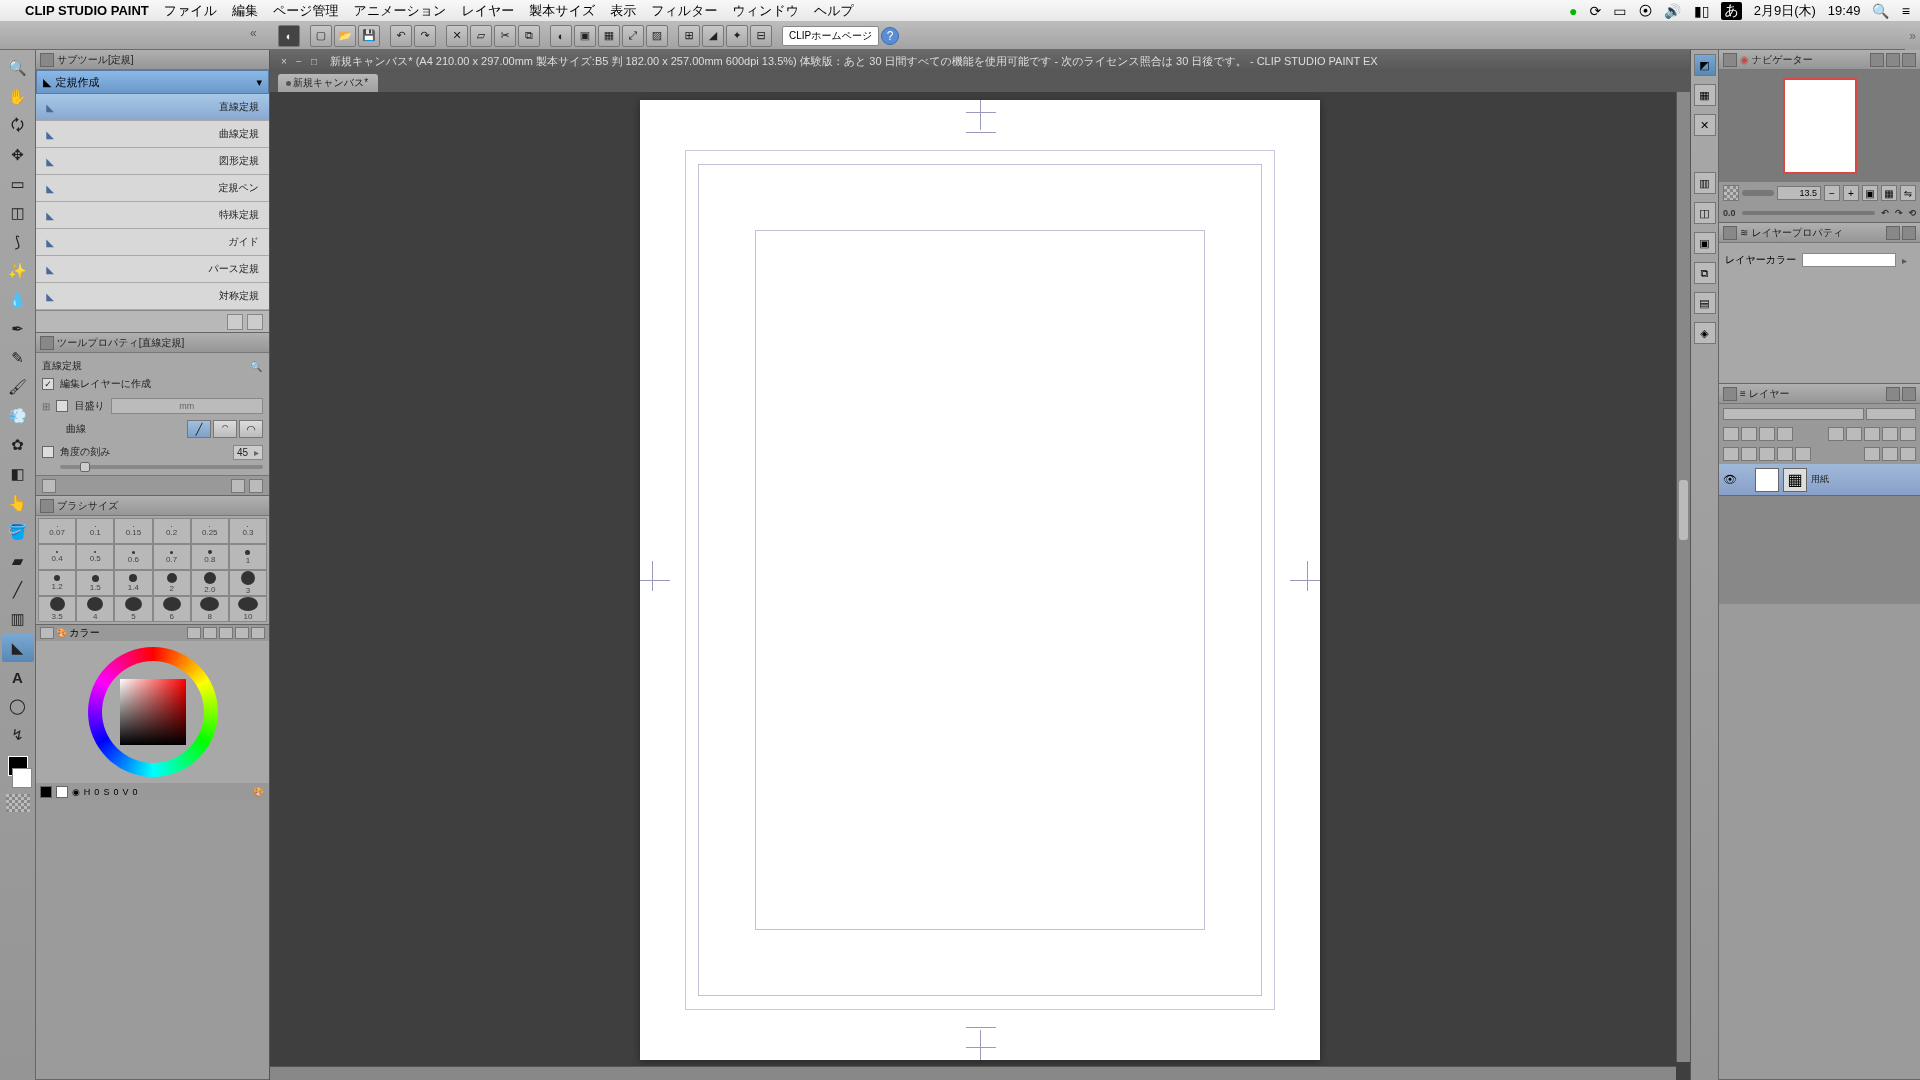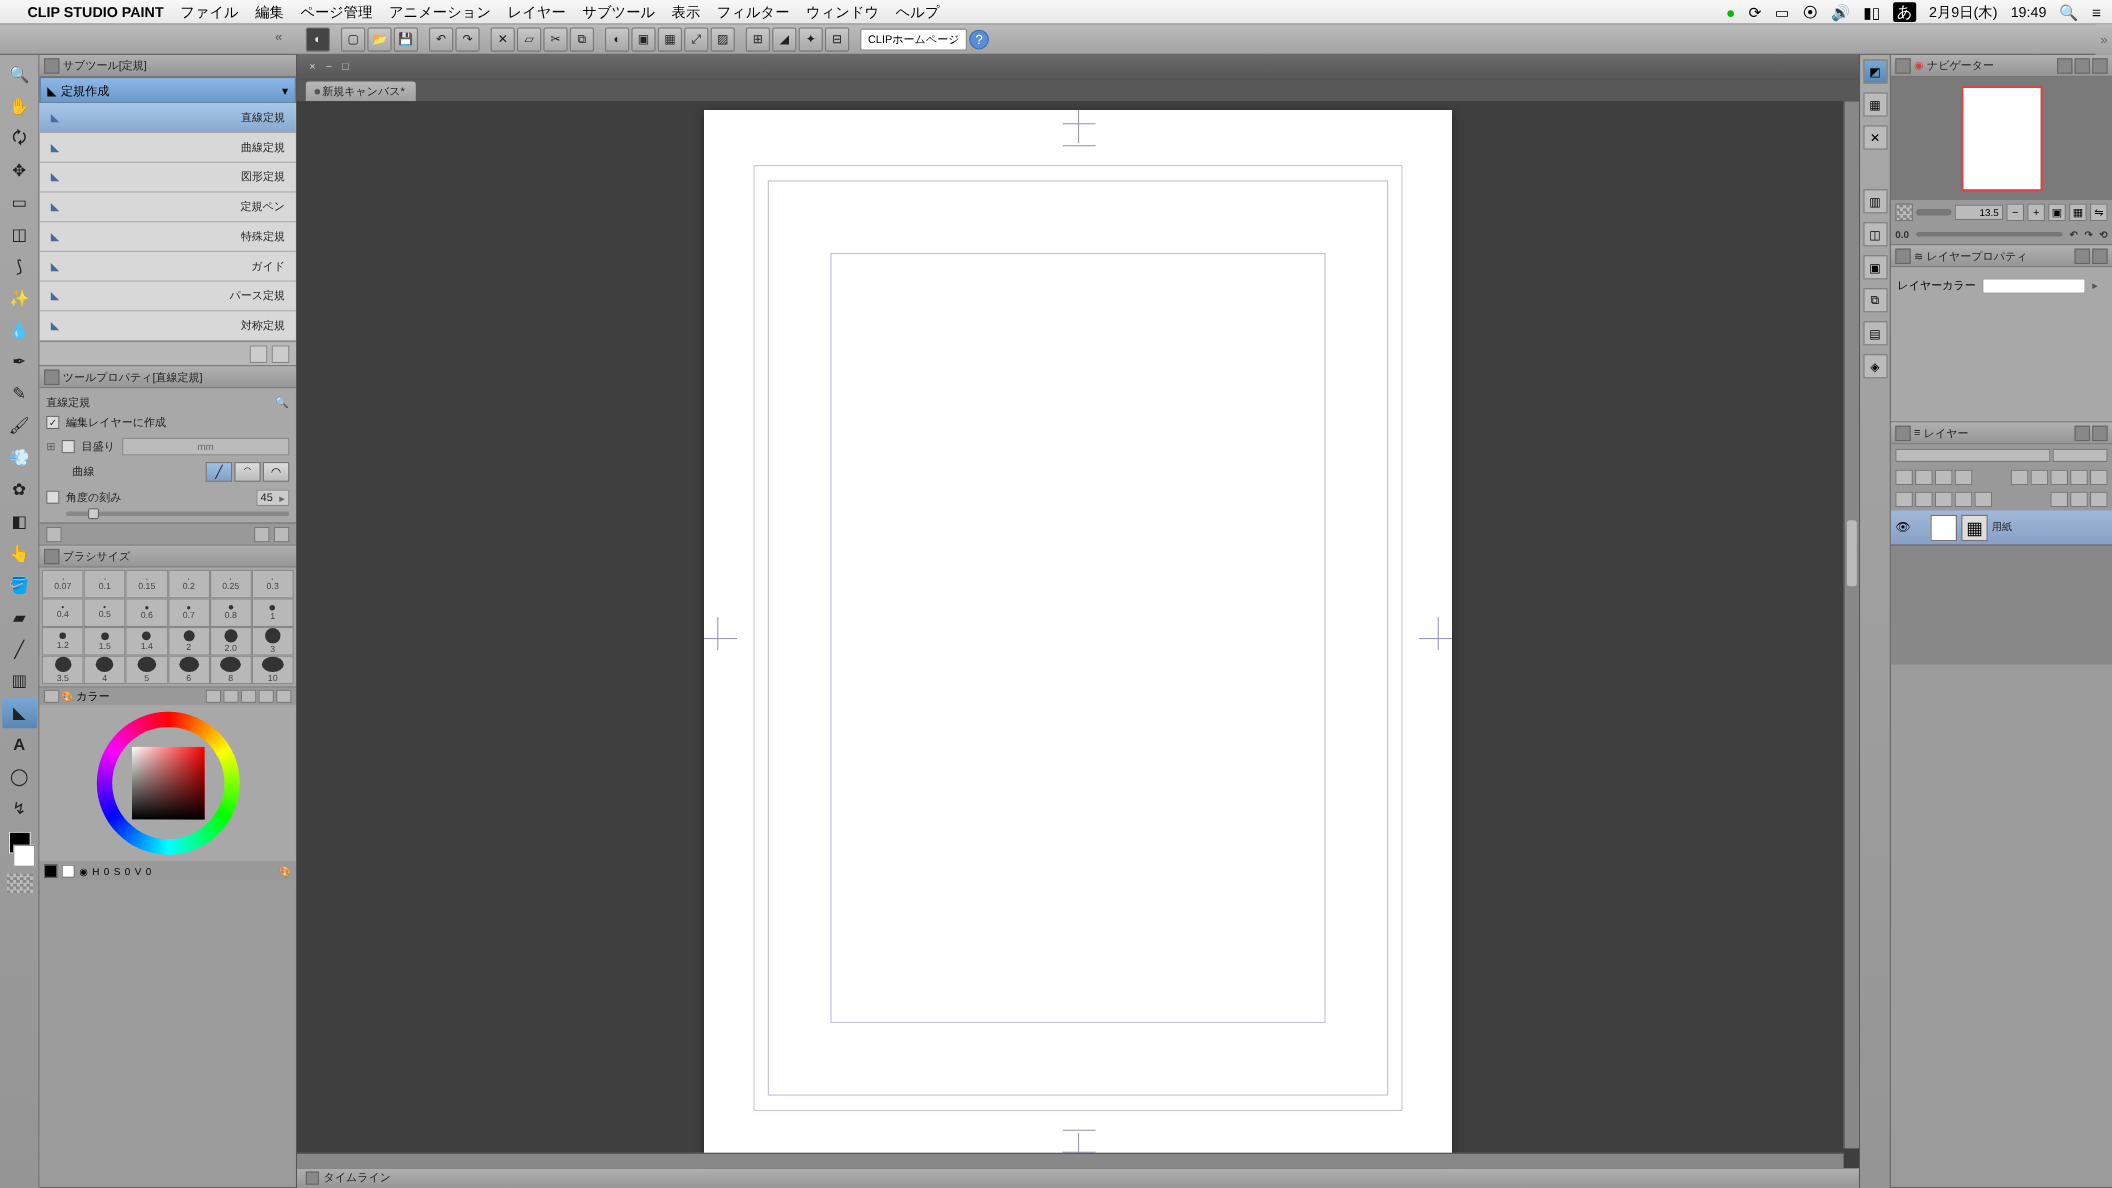--- a/index.html
+++ b/index.html
@@ -145,21 +145,21 @@
 
 <div class="mac-menubar">
   <div class="left">
     <span class="apple"></span>
     <span class="appname">CLIP STUDIO PAINT</span>
     <span>ファイル</span>
     <span>編集</span>
     <span>ページ管理</span>
     <span>アニメーション</span>
     <span>レイヤー</span>
-    <span>サブツール</span>
+    <span>製本サイズ</span>
     <span>表示</span>
     <span>フィルター</span>
     <span>ウィンドウ</span>
     <span>ヘルプ</span>
   </div>
   <div class="right">
     <span class="icon" style="color:#0b0;font-weight:bold;">●</span>
     <span class="icon">⟳</span>
     <span class="icon">▭</span>
     <span class="icon">⦿</span>
@@ -485,20 +485,21 @@
     </div>
   </div>
 
   <div class="center-col">
     <div class="doc-titlebar">
       <div class="close-min-max">
         <div class="cmx">×</div>
         <div class="cmx">−</div>
         <div class="cmx">□</div>
       </div>
+      <span>新規キャンバス* (A4 210.00 x 297.00mm 製本サイズ:B5 判 182.00 x 257.00mm 600dpi 13.5%)  体験版：あと 30 日間すべての機能を使用可能です - 次のライセンス照合は 30 日後です。 - CLIP STUDIO PAINT EX</span>
     </div>
     <div class="doc-tabs">
       <div class="doc-tab">
           <span class="dot"></span>
           <span>新規キャンバス*</span>
         </div>
     </div>
     <div class="canvas-area">
       <div class="paper-wrap">
         <div class="paper"></div>
@@ -514,24 +515,20 @@
         <div class="cropmark cm-l1"></div>
         <div class="cropmark cm-l2"></div>
         <div class="cropmark cm-r1"></div>
         <div class="cropmark cm-r2"></div>
       </div>
       <div class="scrollbar-v">
           <div class="thumb"></div>
         </div>
       <div class="scrollbar-h"></div>
     </div>
-    <div class="timeline-bar">
-      <div class="tl-icon"></div>
-      <span>タイムライン</span>
-    </div>
   </div>
 
   <div class="right-col">
     <div class="right-tabs">
       <div class="rt active">◩</div>
       <div class="rt">▦</div>
       <div class="rt">✕</div>
       <div style="height:20px;"></div>
       <div class="rt">▥</div>
       <div class="rt">◫</div>

